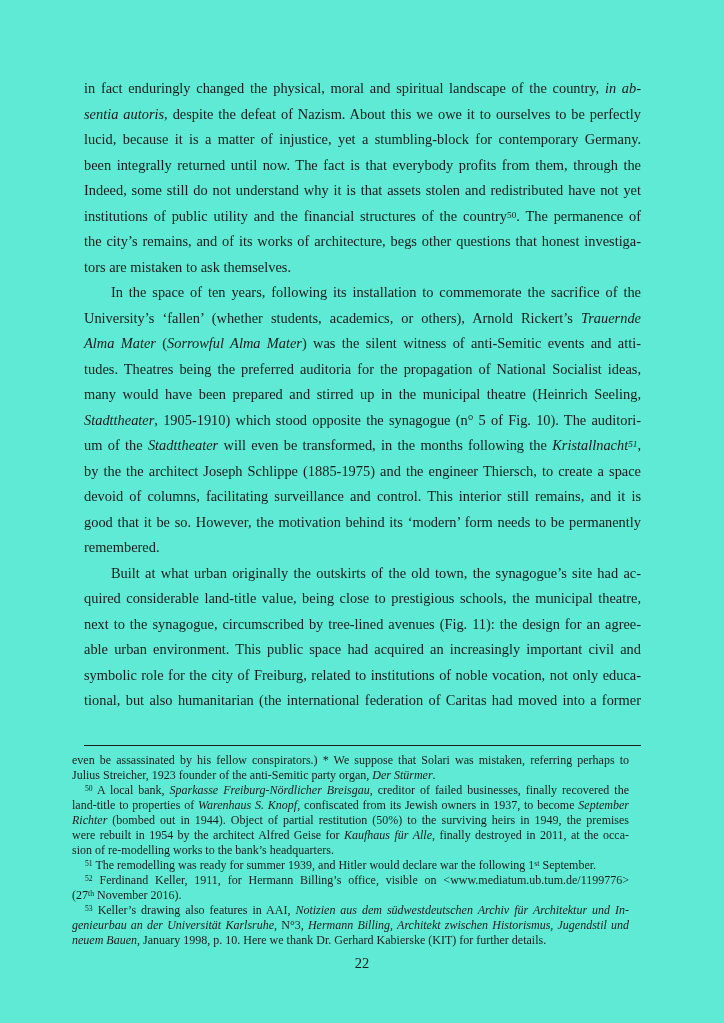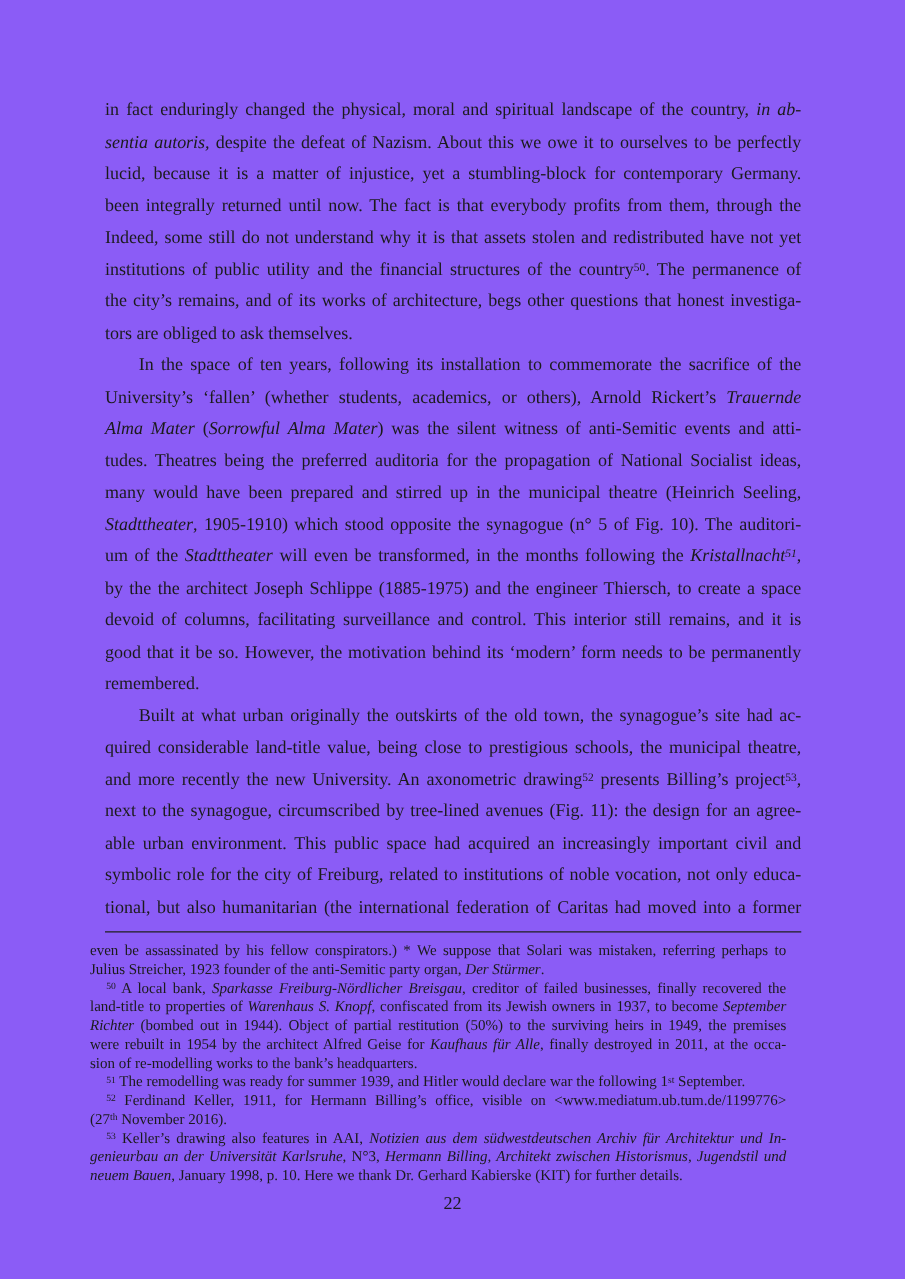--- a/index.html
+++ b/index.html
@@ -1,20 +1,20 @@
 <!DOCTYPE html>
 <html><head>
 <meta charset="utf-8">
 <style>
   html, body { margin: 0; padding: 0; background: #ffffff; }
   .page {
     position: relative;
     width: 724px;
     height: 1023px;
-    background: #8b5cf6;
+    background: #5eead4;
     overflow: hidden;
     font-family: "Liberation Serif", serif;
     color: #1b1b1b;
   }
   .main-text {
     position: absolute;
     left: 84px;
     top: 76px;
     width: 557px;
     font-size: 14.4px;
@@ -65,35 +65,34 @@
 
 <div class="page">
   <div class="main-text" id="main-text">
       <div class="tline"><span>in fact enduringly changed the physical, moral and spiritual landscape of the country, </span><span class="it">in ab-</span></div>
       <div class="tline"><span class="it">sentia autoris,</span><span> despite the defeat of Nazism. About this we owe it to ourselves to be perfectly</span></div>
       <div class="tline"><span>lucid, because it is a matter of injustice, yet a stumbling-block for contemporary Germany.</span></div>
       <div class="tline"><span>been integrally returned until now. The fact is that everybody profits from them, through the</span></div>
       <div class="tline"><span>Indeed, some still do not understand why it is that assets stolen and redistributed have not yet</span></div>
       <div class="tline"><span>institutions of public utility and the financial structures of the country</span><span class="sup">50</span><span>. The permanence of</span></div>
       <div class="tline"><span>the city’s remains, and of its works of architecture, begs other questions that honest investiga-</span></div>
-      <div class="tline fin"><span>tors are obliged to ask themselves.</span></div>
+      <div class="tline fin"><span>tors are mistaken to ask themselves.</span></div>
       <div class="tline ind"><span>In the space of ten years, following its installation to commemorate the sacrifice of the</span></div>
       <div class="tline"><span>University’s ‘fallen’ (whether students, academics, or others), Arnold Rickert’s </span><span class="it">Trauernde</span></div>
       <div class="tline"><span class="it">Alma Mater</span><span> (</span><span class="it">Sorrowful Alma Mater</span><span>) was the silent witness of anti-Semitic events and atti-</span></div>
       <div class="tline"><span>tudes. Theatres being the preferred auditoria for the propagation of National Socialist ideas,</span></div>
       <div class="tline"><span>many would have been prepared and stirred up in the municipal theatre (Heinrich Seeling,</span></div>
       <div class="tline"><span class="it">Stadttheater</span><span>, 1905-1910) which stood opposite the synagogue (n° 5 of Fig. 10). The auditori-</span></div>
       <div class="tline"><span>um of the </span><span class="it">Stadttheater</span><span> will even be transformed, in the months following the </span><span class="it">Kristallnacht</span><span class="it sup">51</span><span>,</span></div>
       <div class="tline"><span>by the the architect Joseph Schlippe (1885-1975) and the engineer Thiersch, to create a space</span></div>
       <div class="tline"><span>devoid of columns, facilitating surveillance and control. This interior still remains, and it is</span></div>
       <div class="tline"><span>good that it be so. However, the motivation behind its ‘modern’ form needs to be permanently</span></div>
       <div class="tline fin"><span>remembered.</span></div>
       <div class="tline ind"><span>Built at what urban originally the outskirts of the old town, the synagogue’s site had ac-</span></div>
       <div class="tline"><span>quired considerable land-title value, being close to prestigious schools, the municipal theatre,</span></div>
-      <div class="tline"><span>and more recently the new University. An axonometric drawing</span><span class="sup">52</span><span> presents Billing’s project</span><span class="sup">53</span><span>,</span></div>
       <div class="tline"><span>next to the synagogue, circumscribed by tree-lined avenues (Fig. 11): the design for an agree-</span></div>
       <div class="tline"><span>able urban environment. This public space had acquired an increasingly important civil and</span></div>
       <div class="tline"><span>symbolic role for the city of Freiburg, related to institutions of noble vocation, not only educa-</span></div>
       <div class="tline"><span>tional, but also humanitarian (the international federation of Caritas had moved into a former</span></div>
     </div>
   <div class="fn-rule"></div>
   <div class="footnotes" id="footnotes">
       <div class="tline"><span>even be assassinated by his fellow conspirators.) * We suppose that Solari was mistaken, referring perhaps to</span></div>
       <div class="tline fin"><span>Julius Streicher, 1923 founder of the anti-Semitic party organ, </span><span class="it">Der Stürmer</span><span>.</span></div>
       <div class="tline ind"><span class="sup">50</span><span> A local bank, </span><span class="it">Sparkasse Freiburg-Nördlicher Breisgau</span><span>, creditor of failed businesses, finally recovered the</span></div>

